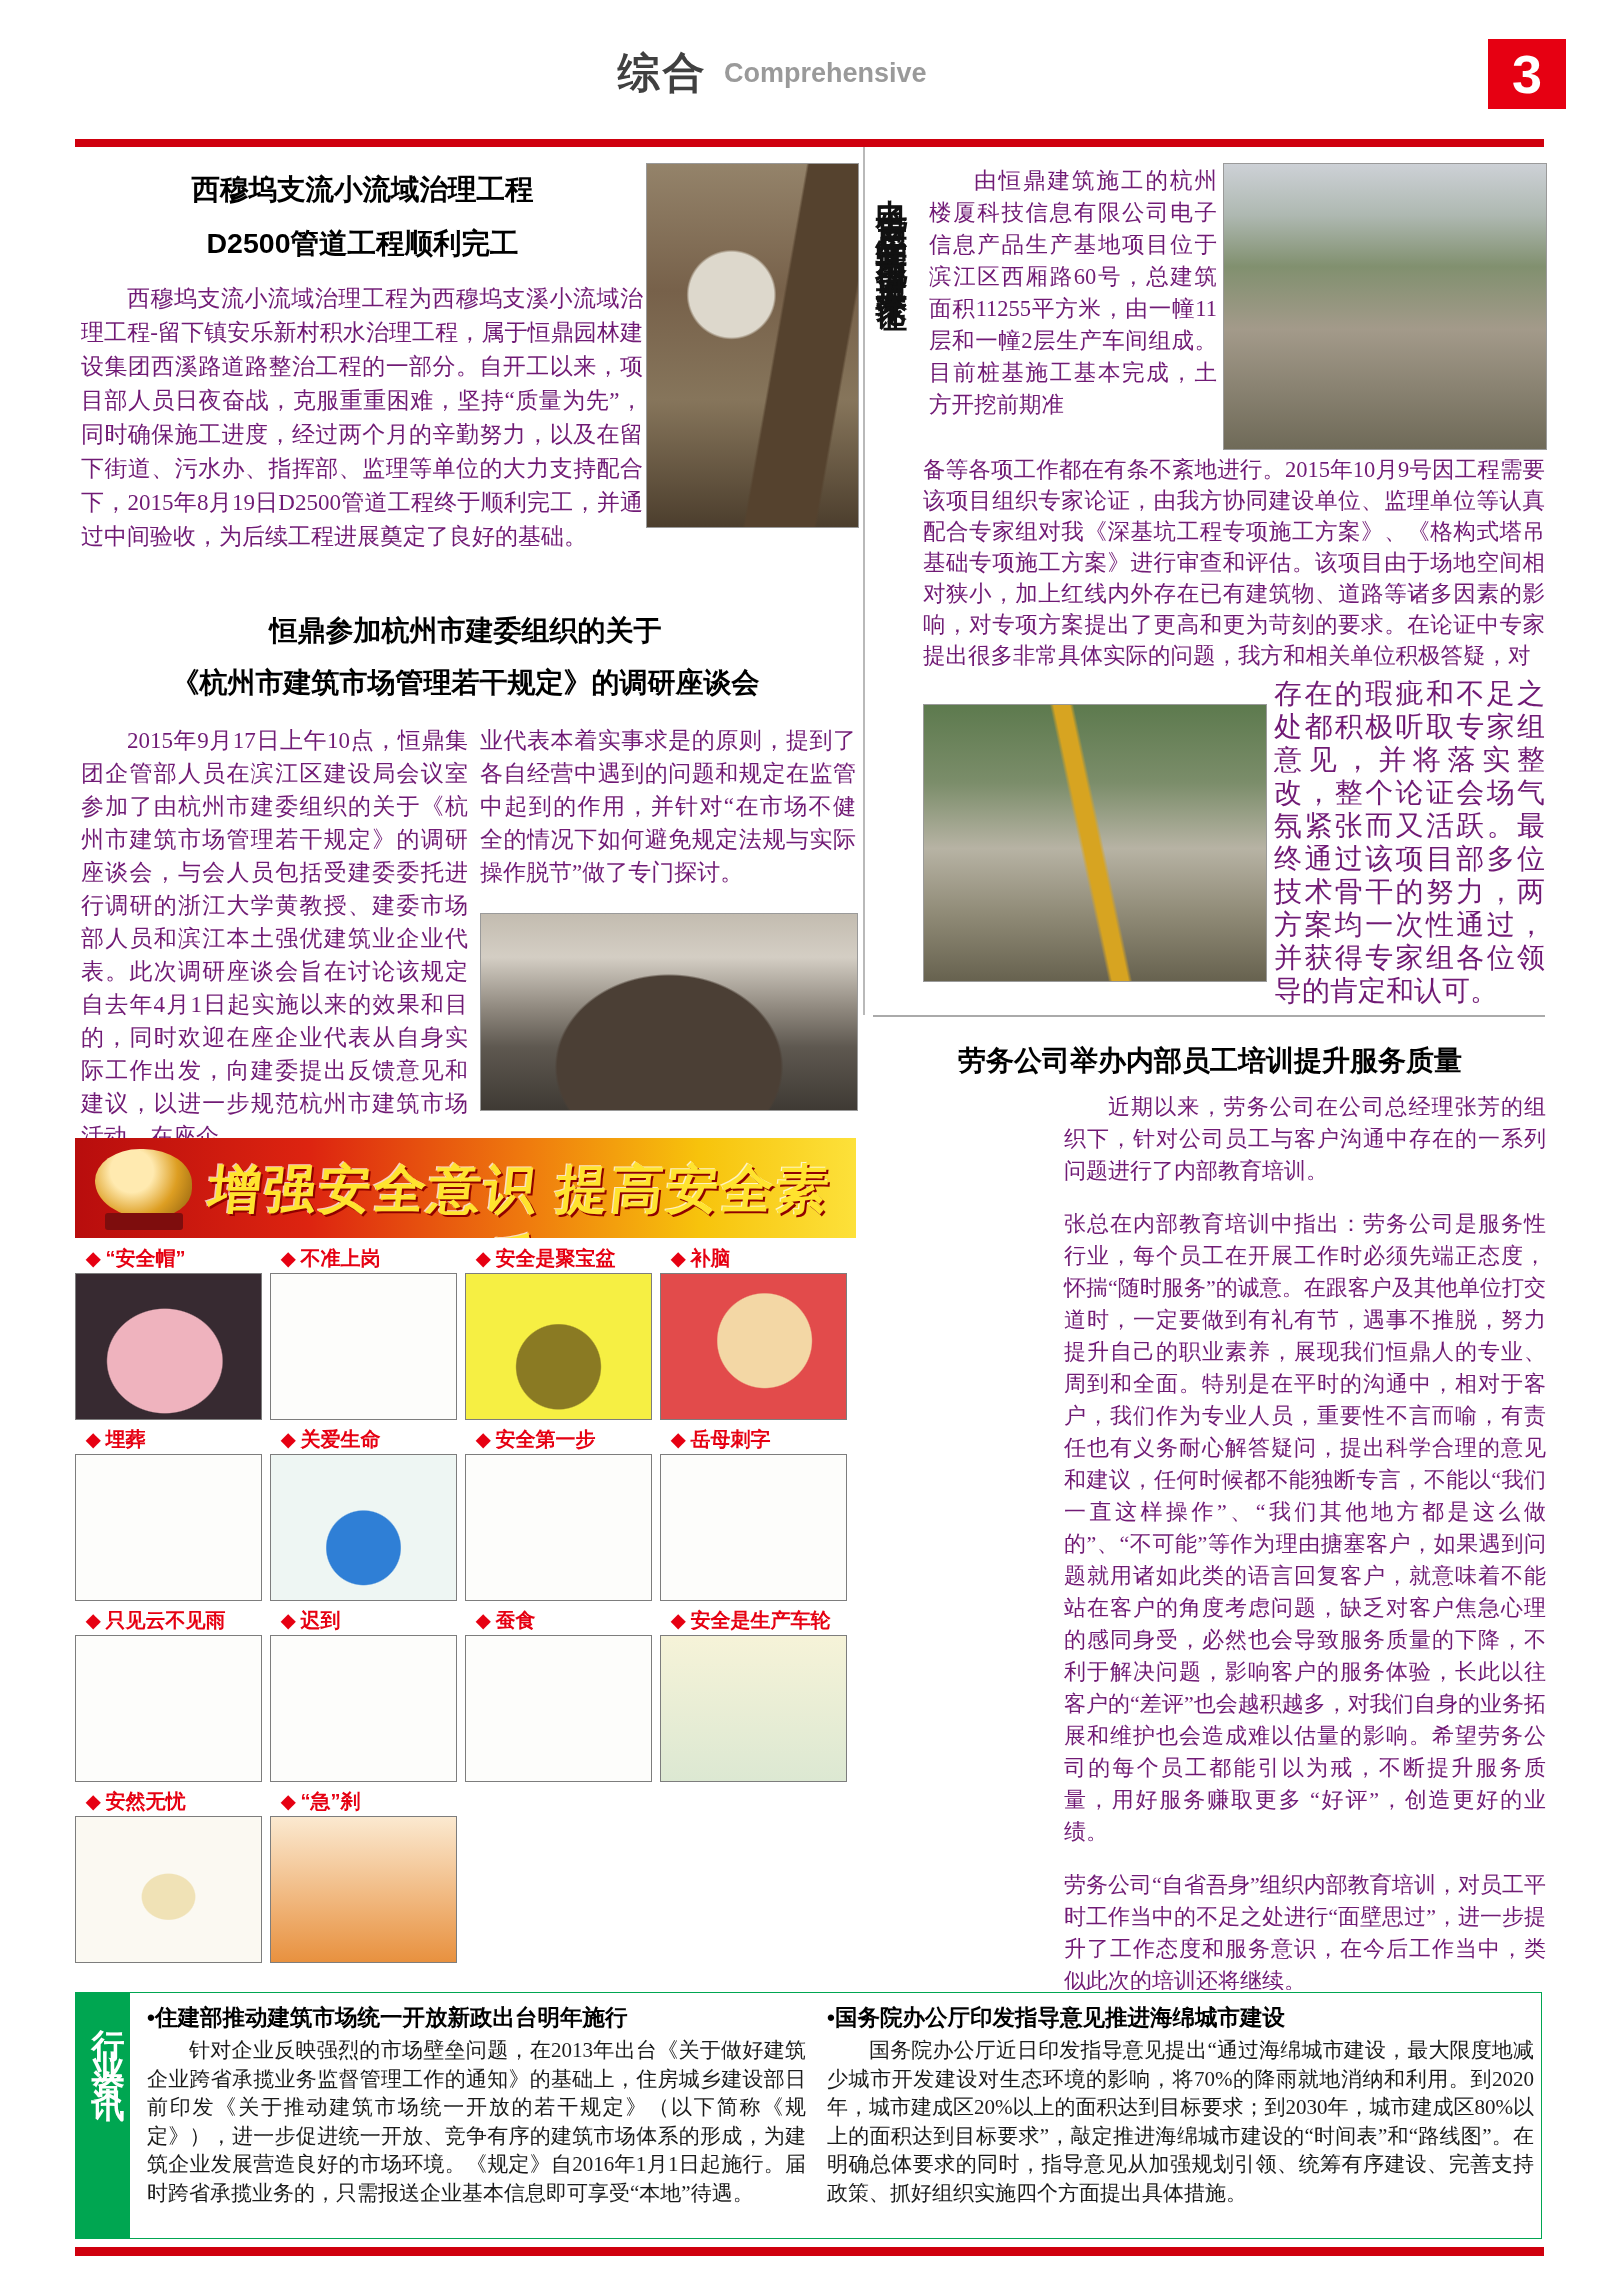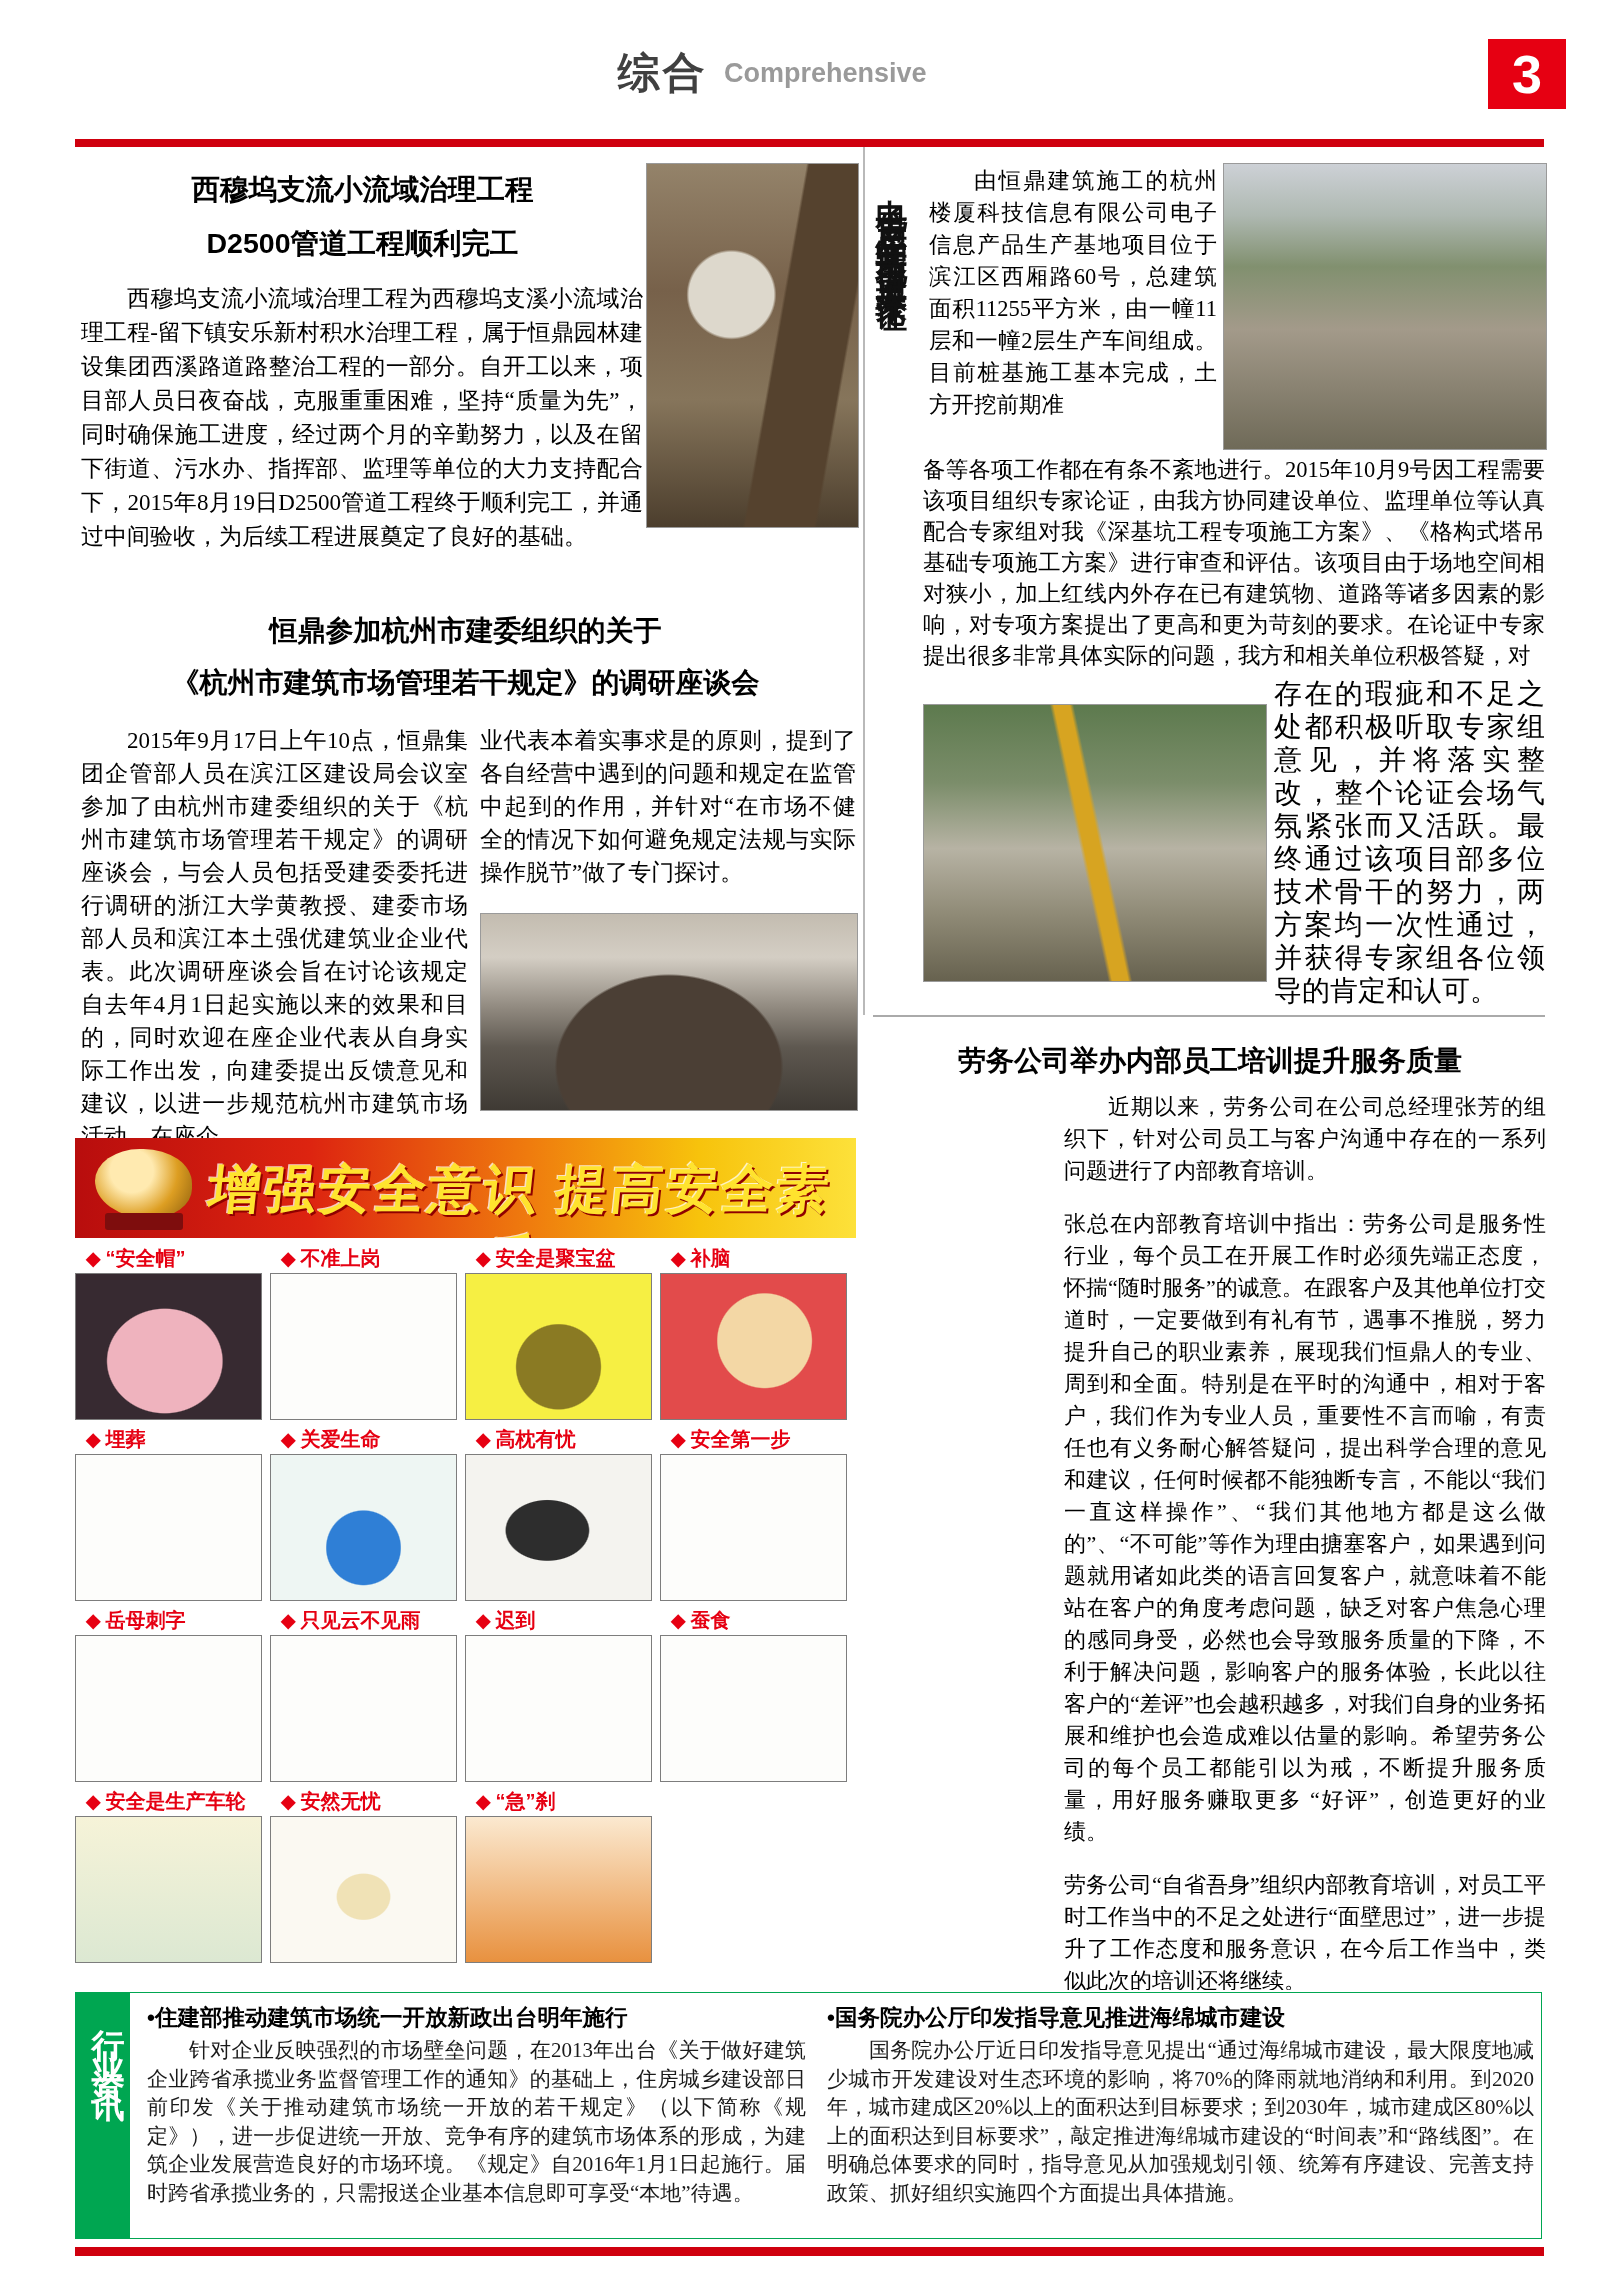--- a/index.html
+++ b/index.html
@@ -13,21 +13,21 @@
   .section-en{font-family:"Liberation Sans","DejaVu Sans",sans-serif;font-weight:bold;
               font-size:27px;color:#9a9a9a;margin-left:13.5px;vertical-align:middle;}
   .page-num-box{left:1488px;top:39px;width:78px;height:70px;background:#e60012;
                 color:#fff;font-family:"Liberation Sans",sans-serif;font-weight:bold;
                 font-size:54px;text-align:center;line-height:70px;}
   .top-rule{left:75px;top:139px;width:1469px;height:7.5px;background:#cf000e;}
   .v-divider{left:863px;top:147px;width:1.5px;height:868px;background:#b9b9b9;}
   .h-divider{left:873px;top:1015px;width:672px;height:1.5px;background:#aaaaaa;}
   
   .t-title{font-family:"Liberation Sans","DejaVu Sans",sans-serif;font-weight:bold;color:#000;}
-  .t-body{text-align:justify;color:#000000;}
+  .t-body{text-align:justify;color:#701a75;}
   .indent{text-indent:2em;}
   
   .photo{border:0.7px solid #9a9a9a;}
   .photo-pipes{background:
       radial-gradient(circle at 40% 36%, #ddd8cc 0 16%, rgba(0,0,0,0) 17%),
       linear-gradient(100deg, rgba(0,0,0,0) 58%, #55422e 59% 84%, rgba(0,0,0,0) 85%),
       linear-gradient(180deg,#94836a 0%,#77614a 35%,#86755b 65%,#4c3e2d 100%);}
   .photo-meeting{background:
       radial-gradient(ellipse at 50% 78%, #4b3f35 0 42%, rgba(0,0,0,0) 43%),
       linear-gradient(180deg,#c3bcb0 0%,#d4cec4 22%,#90897f 48%,#5e5850 68%,#3f3a34 100%);}
@@ -162,26 +162,20 @@
       <div class="c-img tone-white"></div>
     </div>
 
     <div class="c-cell">
       <div class="c-label">
         <span class="c-bullet">◆</span><span class="c-label-text">关爱生命</span>
       </div>
       <div class="c-img tone-blue"></div>
     </div>
 
-    <div class="c-cell">
-      <div class="c-label">
-        <span class="c-bullet">◆</span><span class="c-label-text">高枕有忧</span>
-      </div>
-      <div class="c-img tone-gray"></div>
-    </div>
 
     <div class="c-cell">
       <div class="c-label">
         <span class="c-bullet">◆</span><span class="c-label-text">安全第一步</span>
       </div>
       <div class="c-img tone-white"></div>
     </div>
 
 
     <div class="c-cell">

